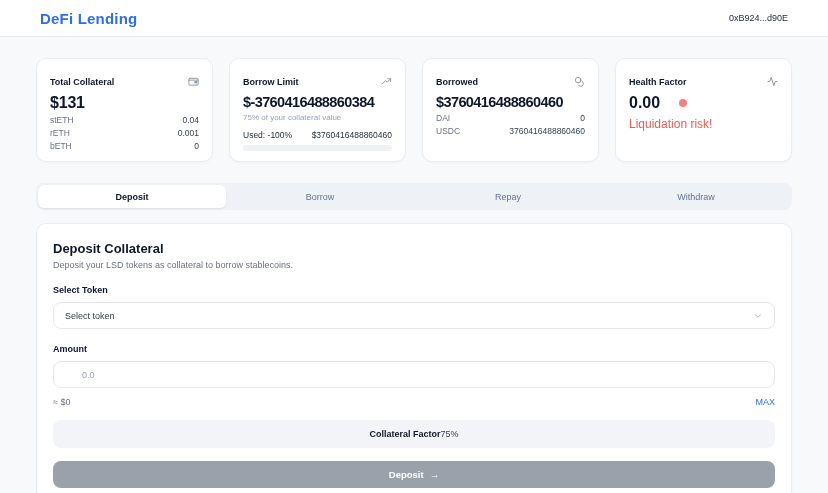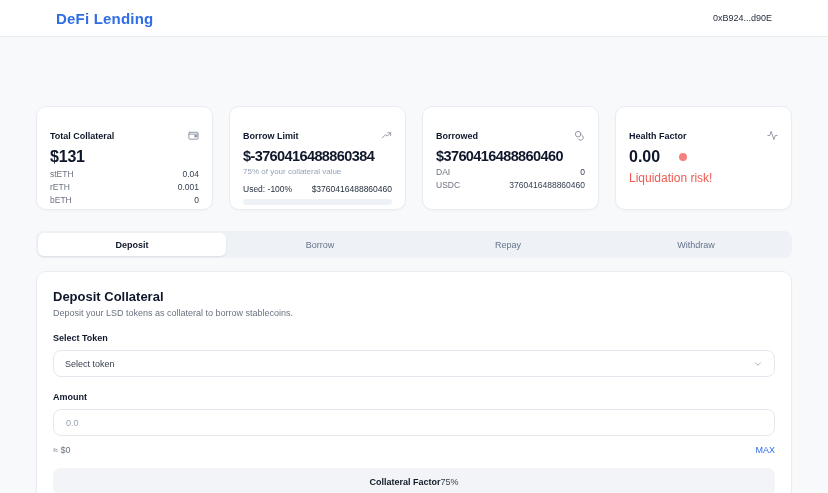--- a/index.html
+++ b/index.html
@@ -7,30 +7,30 @@
   body {
     font-family:"Liberation Sans", sans-serif;
     background:#f7f9fb;
     color:#0f172a;
     overflow:hidden;
   }
   
   .header {
     height:37px; background:#ffffff; border-bottom:1px solid #e9edf2;
     display:flex; align-items:center; justify-content:space-between;
-    padding:0 56px;
+    padding:0 40px;
   }
   .app-title { font-size:15px; font-weight:bold; color:#2f6ee4; letter-spacing:.2px; }
   .wallet { font-size:9px; color:#1f2937; }
   
   .content { padding:21px 36px 0 36px; }
   .cards { display:grid; grid-template-columns:repeat(4,1fr); gap:16px; }
   .card {
     background:#fff; border:1px solid #e9edf2; border-radius:10px;
-    padding:23px 13px; height:104px; box-shadow:0 1px 2px rgba(16,24,40,.03);margin-top:48px;
+    padding:17px 13px; height:104px; box-shadow:0 1px 2px rgba(16,24,40,.03);
   }
   .card-head { display:flex; align-items:center; justify-content:space-between; }
   .card-title { font-size:9px; font-weight:bold; color:#0f172a; }
   .card-icon { color:#8a929e; display:flex; }
   .card-icon svg { width:11px; height:11px; }
   .card-value { font-size:16px; font-weight:bold; margin-top:7px; letter-spacing:-.2px; white-space:nowrap; }
   .card-value.long { font-size:14.5px; letter-spacing:-.6px; }
   .kv { display:flex; justify-content:space-between; font-size:8.5px; margin-top:3px; }
   .kv .k { color:#6b7280; }
   .kv .v { color:#374151; }
@@ -66,21 +66,21 @@
   .select-box {
     margin-top:7px; height:27px; border:1px solid #e4e8ee; border-radius:8px;
     display:flex; align-items:center; justify-content:space-between;
     padding:0 11px; cursor:pointer; background:#fff;
   }
   .select-text { font-size:9px; color:#374151; }
   .chevron { color:#9aa3af; display:flex; }
   .chevron svg { width:10px; height:10px; }
   .amount-input {
     margin-top:7px; width:100%; height:27px; border:1px solid #e4e8ee; border-radius:8px;
-    padding:0 12px; font-size:9px; font-family:"Liberation Sans", sans-serif; color:#0f172a;
+    padding:0 28px; font-size:9px; font-family:"Liberation Sans", sans-serif; color:#0f172a;
     outline:none; background:#fff;
   }
   .amount-input::placeholder { color:#9aa3af; }
   .est-row { display:flex; justify-content:space-between; align-items:center; margin-top:9px; }
   .usd-est { font-size:9px; color:#6b7280; }
   .max-btn { font-size:9px; color:#2f6ee4; font-weight:normal; cursor:pointer; background:none; border:none; font-family:"Liberation Sans", sans-serif; }
   .cf-row {
     margin-top:13px; background:#f2f4f7; border-radius:8px; padding:0 12px;
     height:28px; display:flex; align-items:center; justify-content:center;
   }

